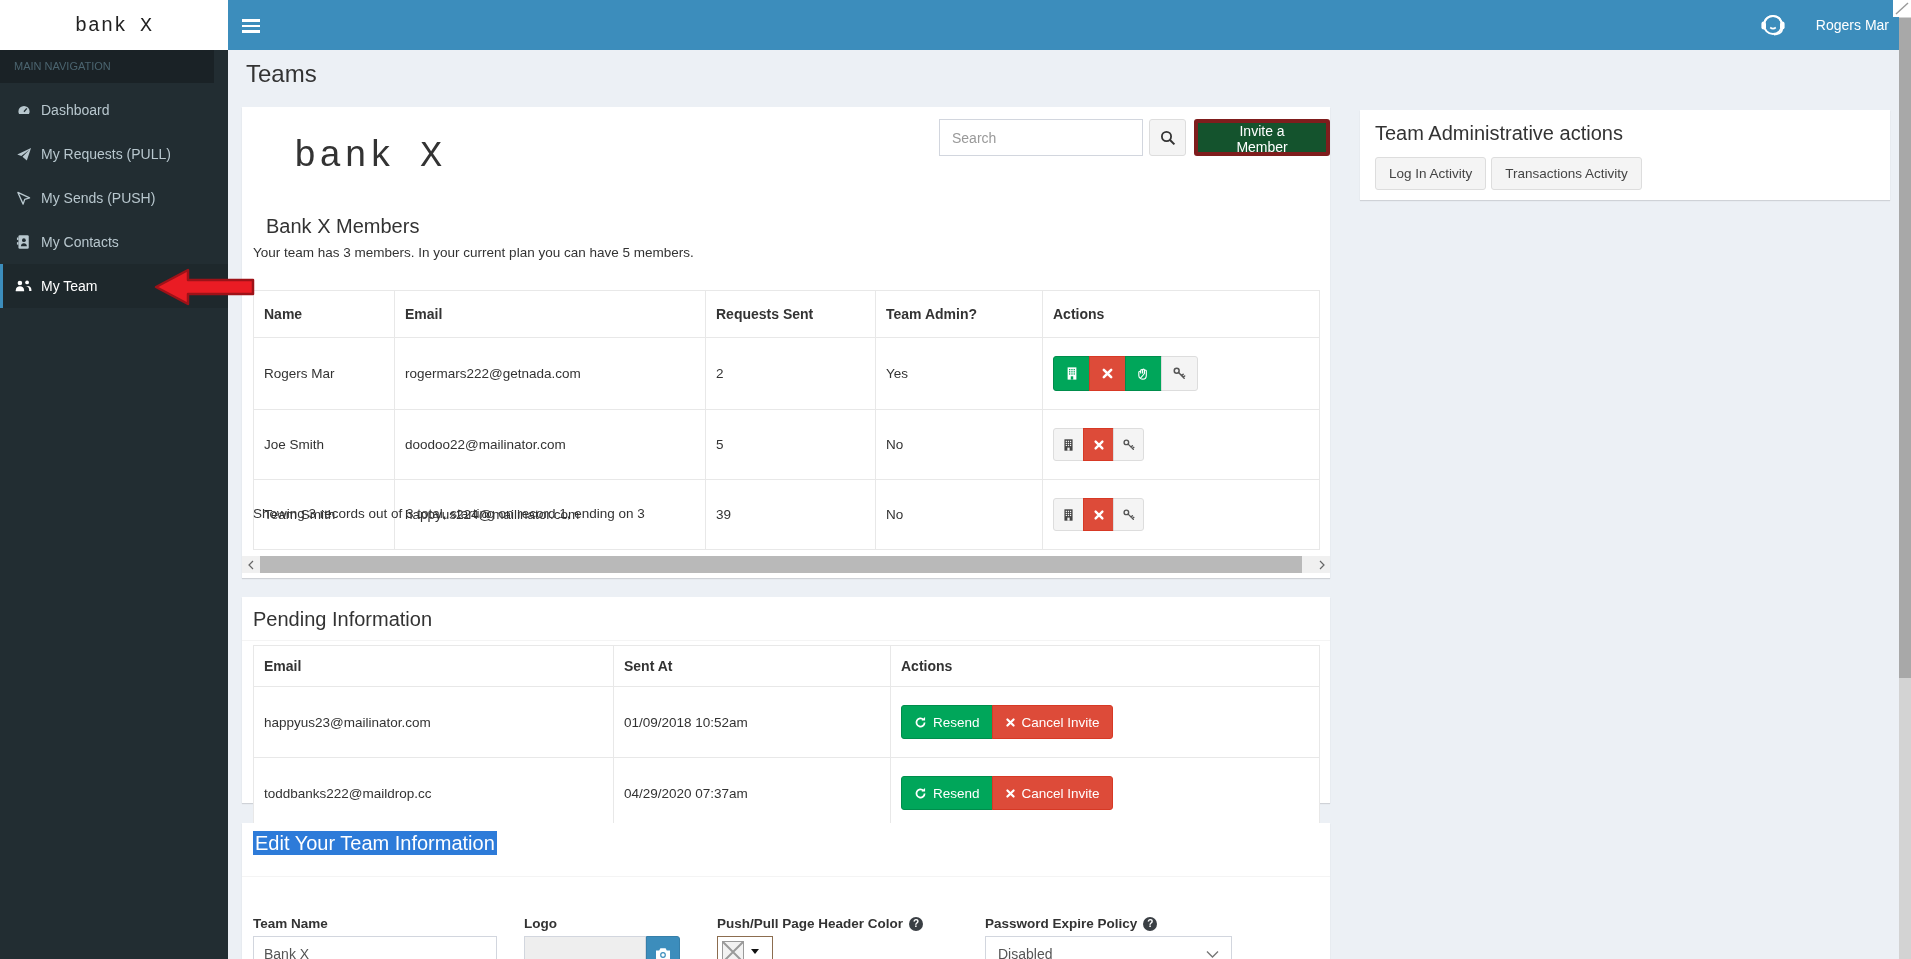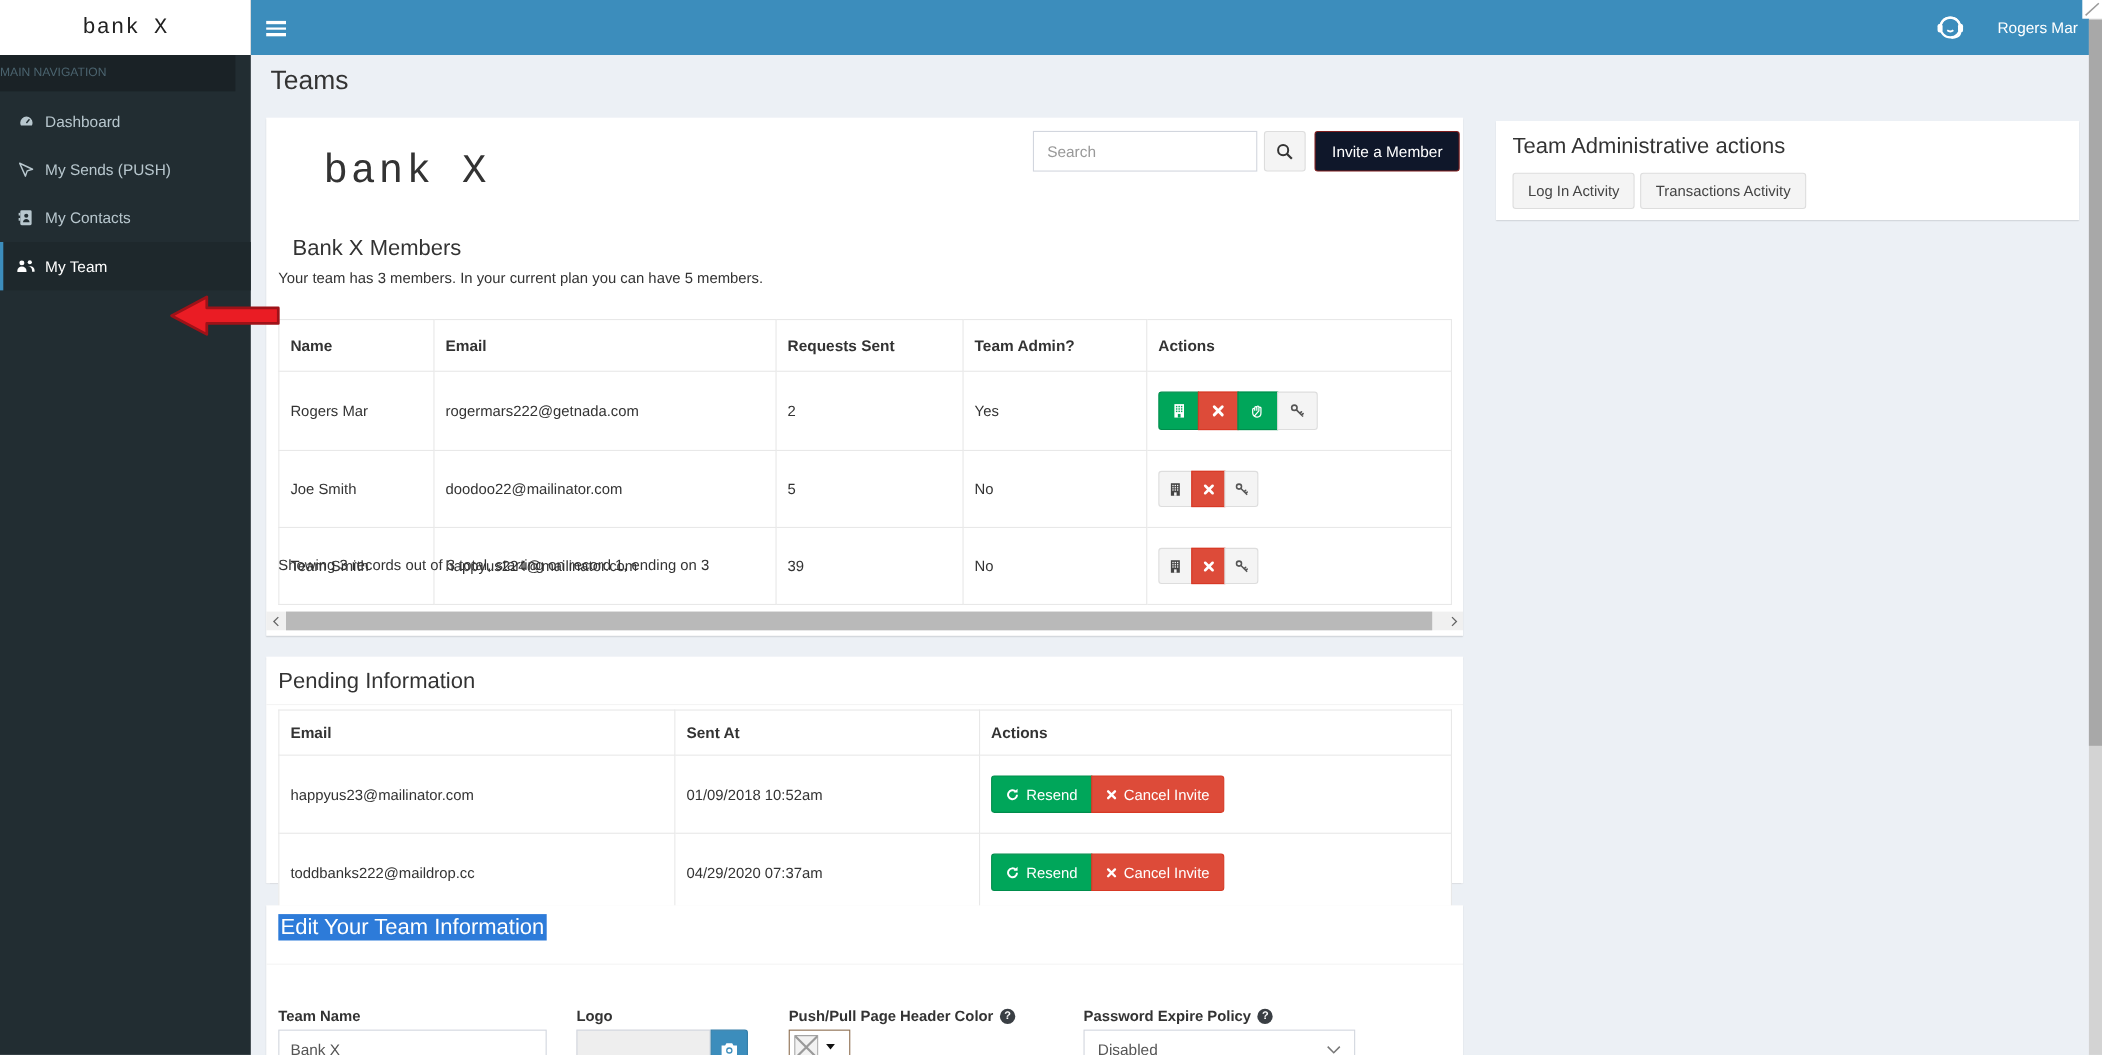--- a/index.html
+++ b/index.html
@@ -11,42 +11,42 @@
   
   .navbar { position:absolute; left:228px; top:0; width:1683px; height:50px; background:#3c8dbc; }
   .hamburger { position:absolute; left:14px; top:15px; width:26px; height:22px; display:flex; flex-direction:column; justify-content:center; gap:3px; cursor:pointer; background:transparent; border:none; }
   .hamburger span { display:block; width:18px; height:2.5px; background:#fff; }
   .nav-right { position:absolute; right:22px; top:0; height:50px; display:flex; align-items:center; gap:28px; }
   .nav-user-name { color:#fff; font-size:14px; }
   
   .sidebar { position:absolute; left:0; top:0; width:228px; height:959px; background:#222d32; }
   .logo-box { position:absolute; left:0; top:0; width:228px; height:50px; background:#fff; display:flex; align-items:center; justify-content:center; }
   .logo-text { font-family:"Liberation Mono","DejaVu Sans Mono",monospace; font-size:20px; color:#222; letter-spacing:1px; }
-  .nav-section { position:absolute; left:0; top:50px; width:214px; height:33px; line-height:33px; background:#1a2226; color:#4b646f; font-size:11px; }
+  .nav-section { position:absolute; left:0; top:50px; width:214px; height:33px; line-height:33px; background:#1a2226; color:#4b646f; font-size:11px; padding-left:14px; }
   .side-nav { position:absolute; left:0; top:88px; width:228px; }
   .side-item { height:44px; display:flex; align-items:center; padding-left:15px; color:#b8c7ce; font-size:14px; cursor:pointer; }
   .side-item .s-ic { width:17px; height:16px; margin-right:9px; display:inline-flex; align-items:center; justify-content:center; flex:none; }
   .side-item.active { background:#1e282c; color:#fff; border-left:3px solid #3c8dbc; padding-left:12px; }
   
   .page-title { position:absolute; left:246px; top:60px; font-size:24px; font-weight:normal; color:#333; }
   .card { position:absolute; background:#fff; box-shadow:0 1px 1px rgba(0,0,0,0.12); }
   #card-members { left:242px; top:107px; width:1088px; height:471px; }
   #card-pending { left:242px; top:597px; width:1088px; height:206px; }
   #card-edit    { left:242px; top:823px; width:1088px; height:190px; }
   #card-admin   { left:1360px; top:110px; width:530px; height:90px; }
   .card-h18 { font-size:20px; color:#333; font-weight:normal; }
   
   .big-logo { position:absolute; left:52px; top:28px; font-family:"Liberation Mono","DejaVu Sans Mono",monospace; font-size:37px; color:#333; letter-spacing:3px; }
   .members-heading { position:absolute; left:24px; top:108px; }
   .members-sub { position:absolute; left:11px; top:138px; font-size:13.5px; color:#333; }
   .search-wrap { position:absolute; left:697px; top:12px; display:flex; }
   .search-input { width:204px; height:37px; border:1px solid #d2d6de; padding:0 12px; font-size:14px; color:#555; font-family:"Liberation Sans",sans-serif; outline:none; }
   .search-input::placeholder { color:#999; }
   .search-btn { width:38px; height:37px; margin-left:6px; background:#f4f4f4; border:1px solid #ddd; border-radius:3px; display:flex; align-items:center; justify-content:center; cursor:pointer; }
-  .invite-btn { margin-left:8px; height:37px; padding:0 15px; background:#0f172a; border:1px solid #7f1d1d; border-radius:3px; color:#fff; font-size:14px; cursor:pointer; font-family:"Liberation Sans",sans-serif; }
+  .invite-btn { margin-left:8px; height:37px; padding:0 15px; background:#14532d; border:4px solid #7f1d1d; border-radius:3px; color:#fff; font-size:14px; cursor:pointer; font-family:"Liberation Sans",sans-serif; }
   
   .tbl { border-collapse:collapse; table-layout:fixed; font-size:13.5px; color:#333; background:#fff; }
   .tbl th, .tbl td { border:1px solid #e8e8e8; text-align:left; padding:15px 10px; overflow:hidden; white-space:nowrap; }
   .tbl th { font-weight:bold; font-size:14px; }
   .tbl td { padding:18px 10px; }
   #members-table { position:absolute; left:11px; top:183px; width:1066px; }
   #pending-table { position:absolute; left:11px; top:48px; width:1066px; }
   .actions-cell { text-align:center; }
   .showing-text { position:absolute; left:11px; top:399px; font-size:13.5px; }
   
@@ -127,20 +127,28 @@
       <div class="side-item">
         <span class="s-ic">
           <svg width="16" height="14" viewBox="0 0 16 16">
               <path d="M8 3.4A6.4 6.4 0 0 0 1.6 9.8c0 1 .25 2 .75 2.8h11.3c.5-.8.75-1.8.75-2.8A6.4 6.4 0 0 0 8 3.4z" fill="currentColor"></path>
               <line x1="8" y1="10" x2="11.2" y2="6.2" stroke="#222d32" stroke-width="1.5"></line>
             </svg>
         </span>
         <span>Dashboard</span>
       </div>
 
+      <div class="side-item">
+        <span class="s-ic">
+          <svg width="16" height="15" viewBox="0 0 16 16">
+              <path d="M15.5 1 .8 8l4.3 1.6L13.8 3 6.4 10.4l4.6 4.1L15.5 1z" fill="currentColor"></path>
+            </svg>
+        </span>
+        <span>My Requests (PULL)</span>
+      </div>
 
       <div class="side-item">
         <span class="s-ic">
           <svg width="15" height="15" viewBox="0 0 16 16">
               <path d="M2 1.5 7.6 14l1.7-5.1 5.2-1.6z" fill="none" stroke="currentColor" stroke-width="1.4" stroke-linejoin="round"></path>
             </svg>
         </span>
         <span>My Sends (PUSH)</span>
       </div>
 

